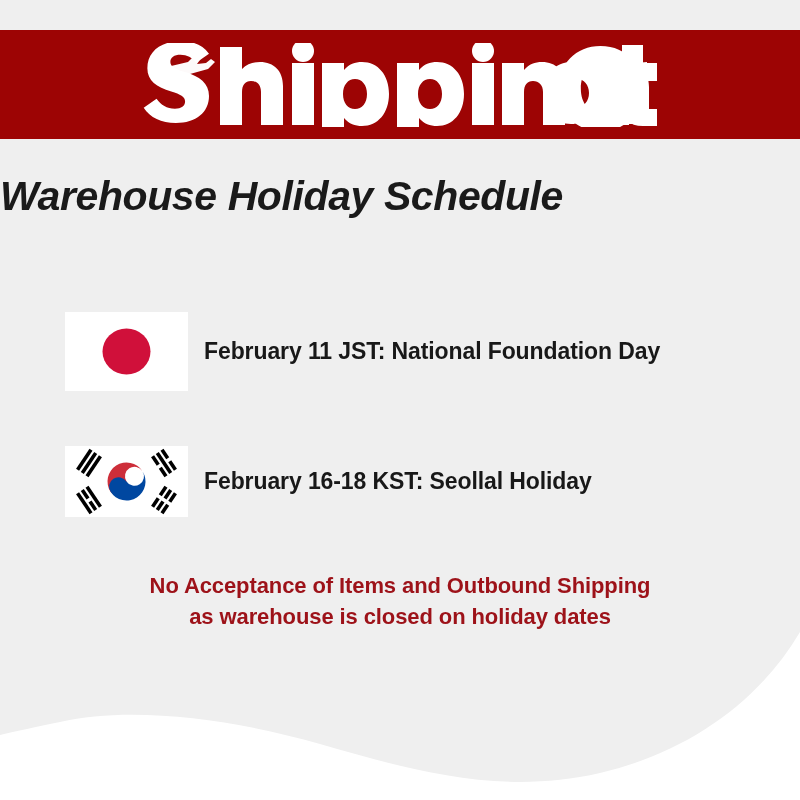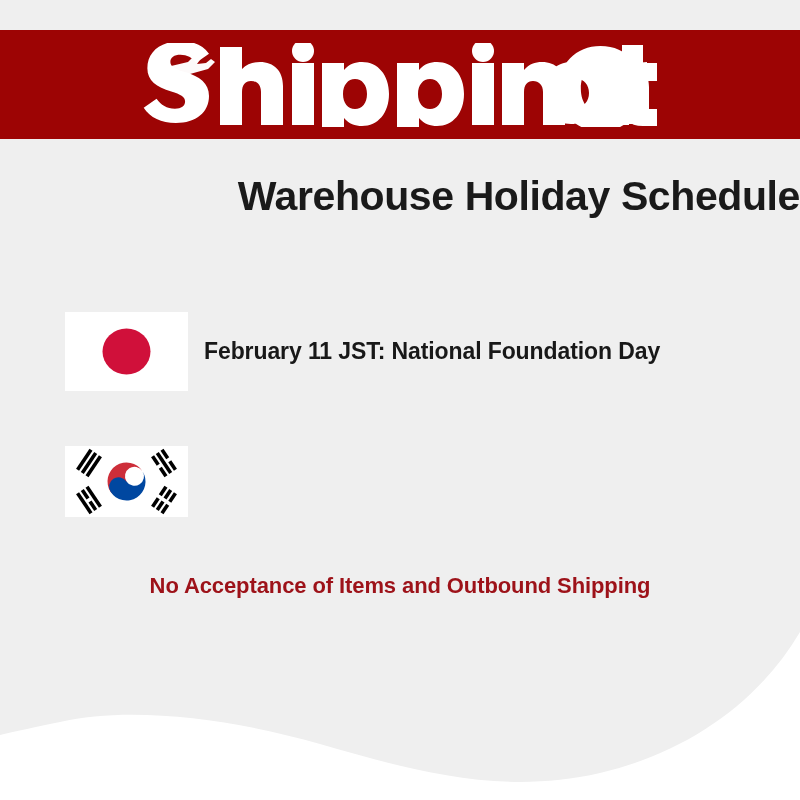--- a/index.html
+++ b/index.html
@@ -36,26 +36,27 @@
     width:520px; height:84px;
     display:flex; align-items:center; justify-content:center;
   }
   .logo-wrap svg { display:block; width:520px; height:84px; }
 
   
   .title {
     position:absolute; left:0; top:172px;
     width:800px;
     z-index:3;
-    text-align:right;
+    text-align:left;
     color:#1a1a1a;
     font-size:41px;
     font-weight:bold;
     line-height:1.18;
     letter-spacing:-0.4px;
+    font-style:italic;
   }
   .title .line { display:block; }
 
   
   .rows {
     position:absolute; left:0; top:305px;
     width:800px;
     z-index:3;
   }
   .row {
@@ -233,21 +234,25 @@
               <rect x="-12" y="-7.5" width="10.2" height="3.6"></rect>
               <rect x="1.8" y="-7.5" width="10.2" height="3.6"></rect>
               <rect x="-12" y="-1.8" width="10.2" height="3.6"></rect>
               <rect x="1.8" y="-1.8" width="10.2" height="3.6"></rect>
               <rect x="-12" y="3.9" width="10.2" height="3.6"></rect>
               <rect x="1.8" y="3.9" width="10.2" height="3.6"></rect>
             </g>
           </g>
         </svg>
       </div>
+      <div class="row-lines">
+        <div class="holiday-line">February 16-18 KST: Seollal Holiday</div>
+      </div>
     </div>
 
   </div>
 
   <div class="note">
     <span class="line">No Acceptance of Items and Outbound Shipping</span>
+    <span class="line">as warehouse is closed on holiday dates</span>
   </div>
 
 </div>
 
 </body></html>

